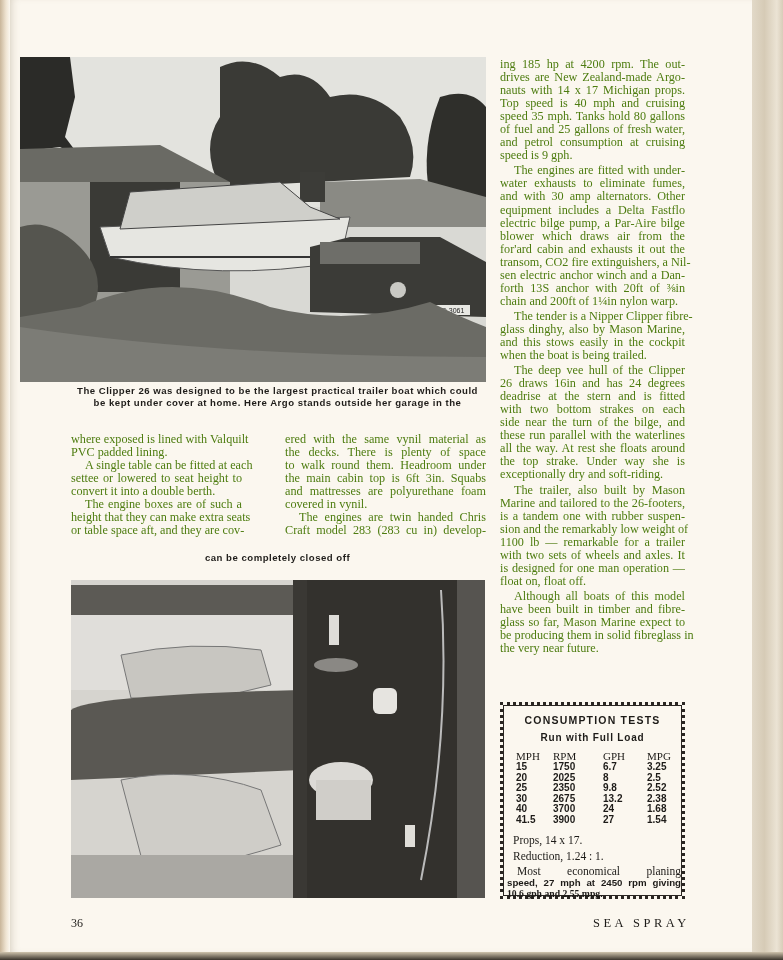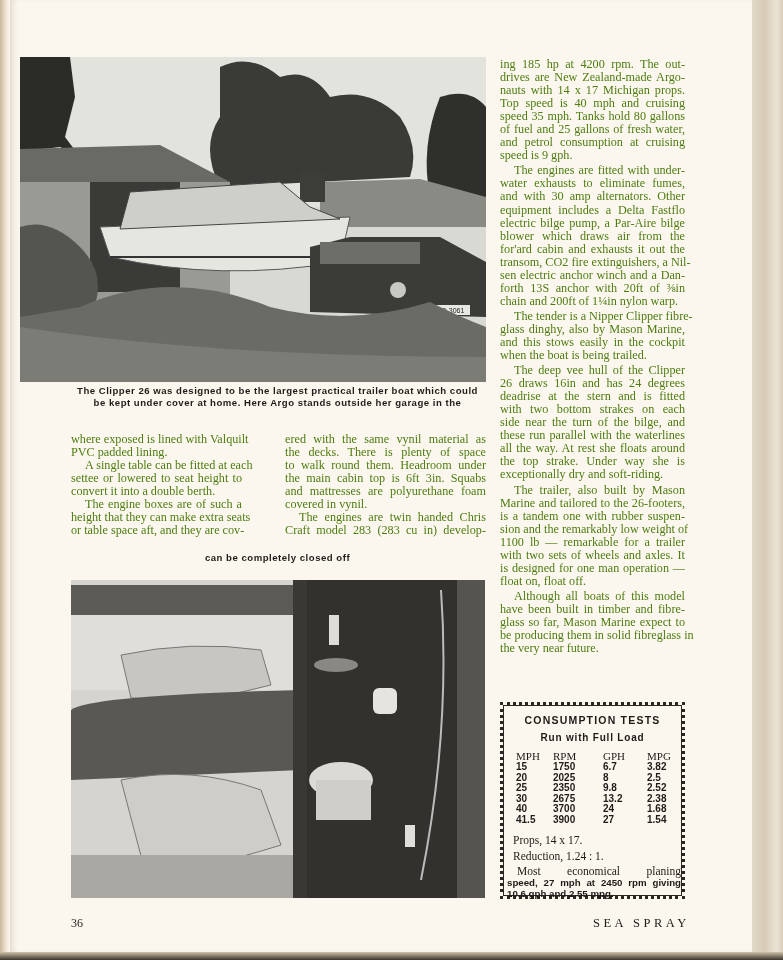--- a/index.html
+++ b/index.html
@@ -39,21 +39,21 @@
       font-weight: bold; font-size: 9.6px; line-height: 11.5px;
       letter-spacing: 0.5px; text-align: center; color: #1f1d1a;
     }
     .col {
       position: absolute; font-size: 12.2px; line-height: 13.05px;
       text-align: justify; color: #4d7c0f;
     }
     .col p { margin: 0; }
     .col p + p.gap { margin-top: 2px; }
     .line { display: block; text-align: justify; text-align-last: justify; white-space: nowrap; }
-    .line.last { text-align-last: left; }
+    .line.last { text-align-last: left; font-family: Liberation Serif, serif; }
 
     
     .cbox {
       position: absolute; left: 500px; top: 702px; width: 185px; height: 197px;
       box-sizing: border-box;
       border: 3px dotted #2a2622;
       outline: 1px solid #2a2622; outline-offset: -4px;
     }
     .cbox-title {
       position: absolute; left: 0; width: 100%; top: 9px; text-align: center;
@@ -269,21 +269,21 @@
         <th class="c2">RPM</th>
         <th class="c3">GPH</th>
         <th>MPG</th>
       </tr>
     </thead>
     <tbody id="ctable-body">
         <tr>
           <td>15</td>
           <td>1750</td>
           <td>6.7</td>
-          <td>3.82</td>
+          <td>3.25</td>
         </tr>
         <tr>
           <td>20</td>
           <td>2025</td>
           <td>8</td>
           <td>2.5</td>
         </tr>
         <tr>
           <td>25</td>
           <td>2350</td>

